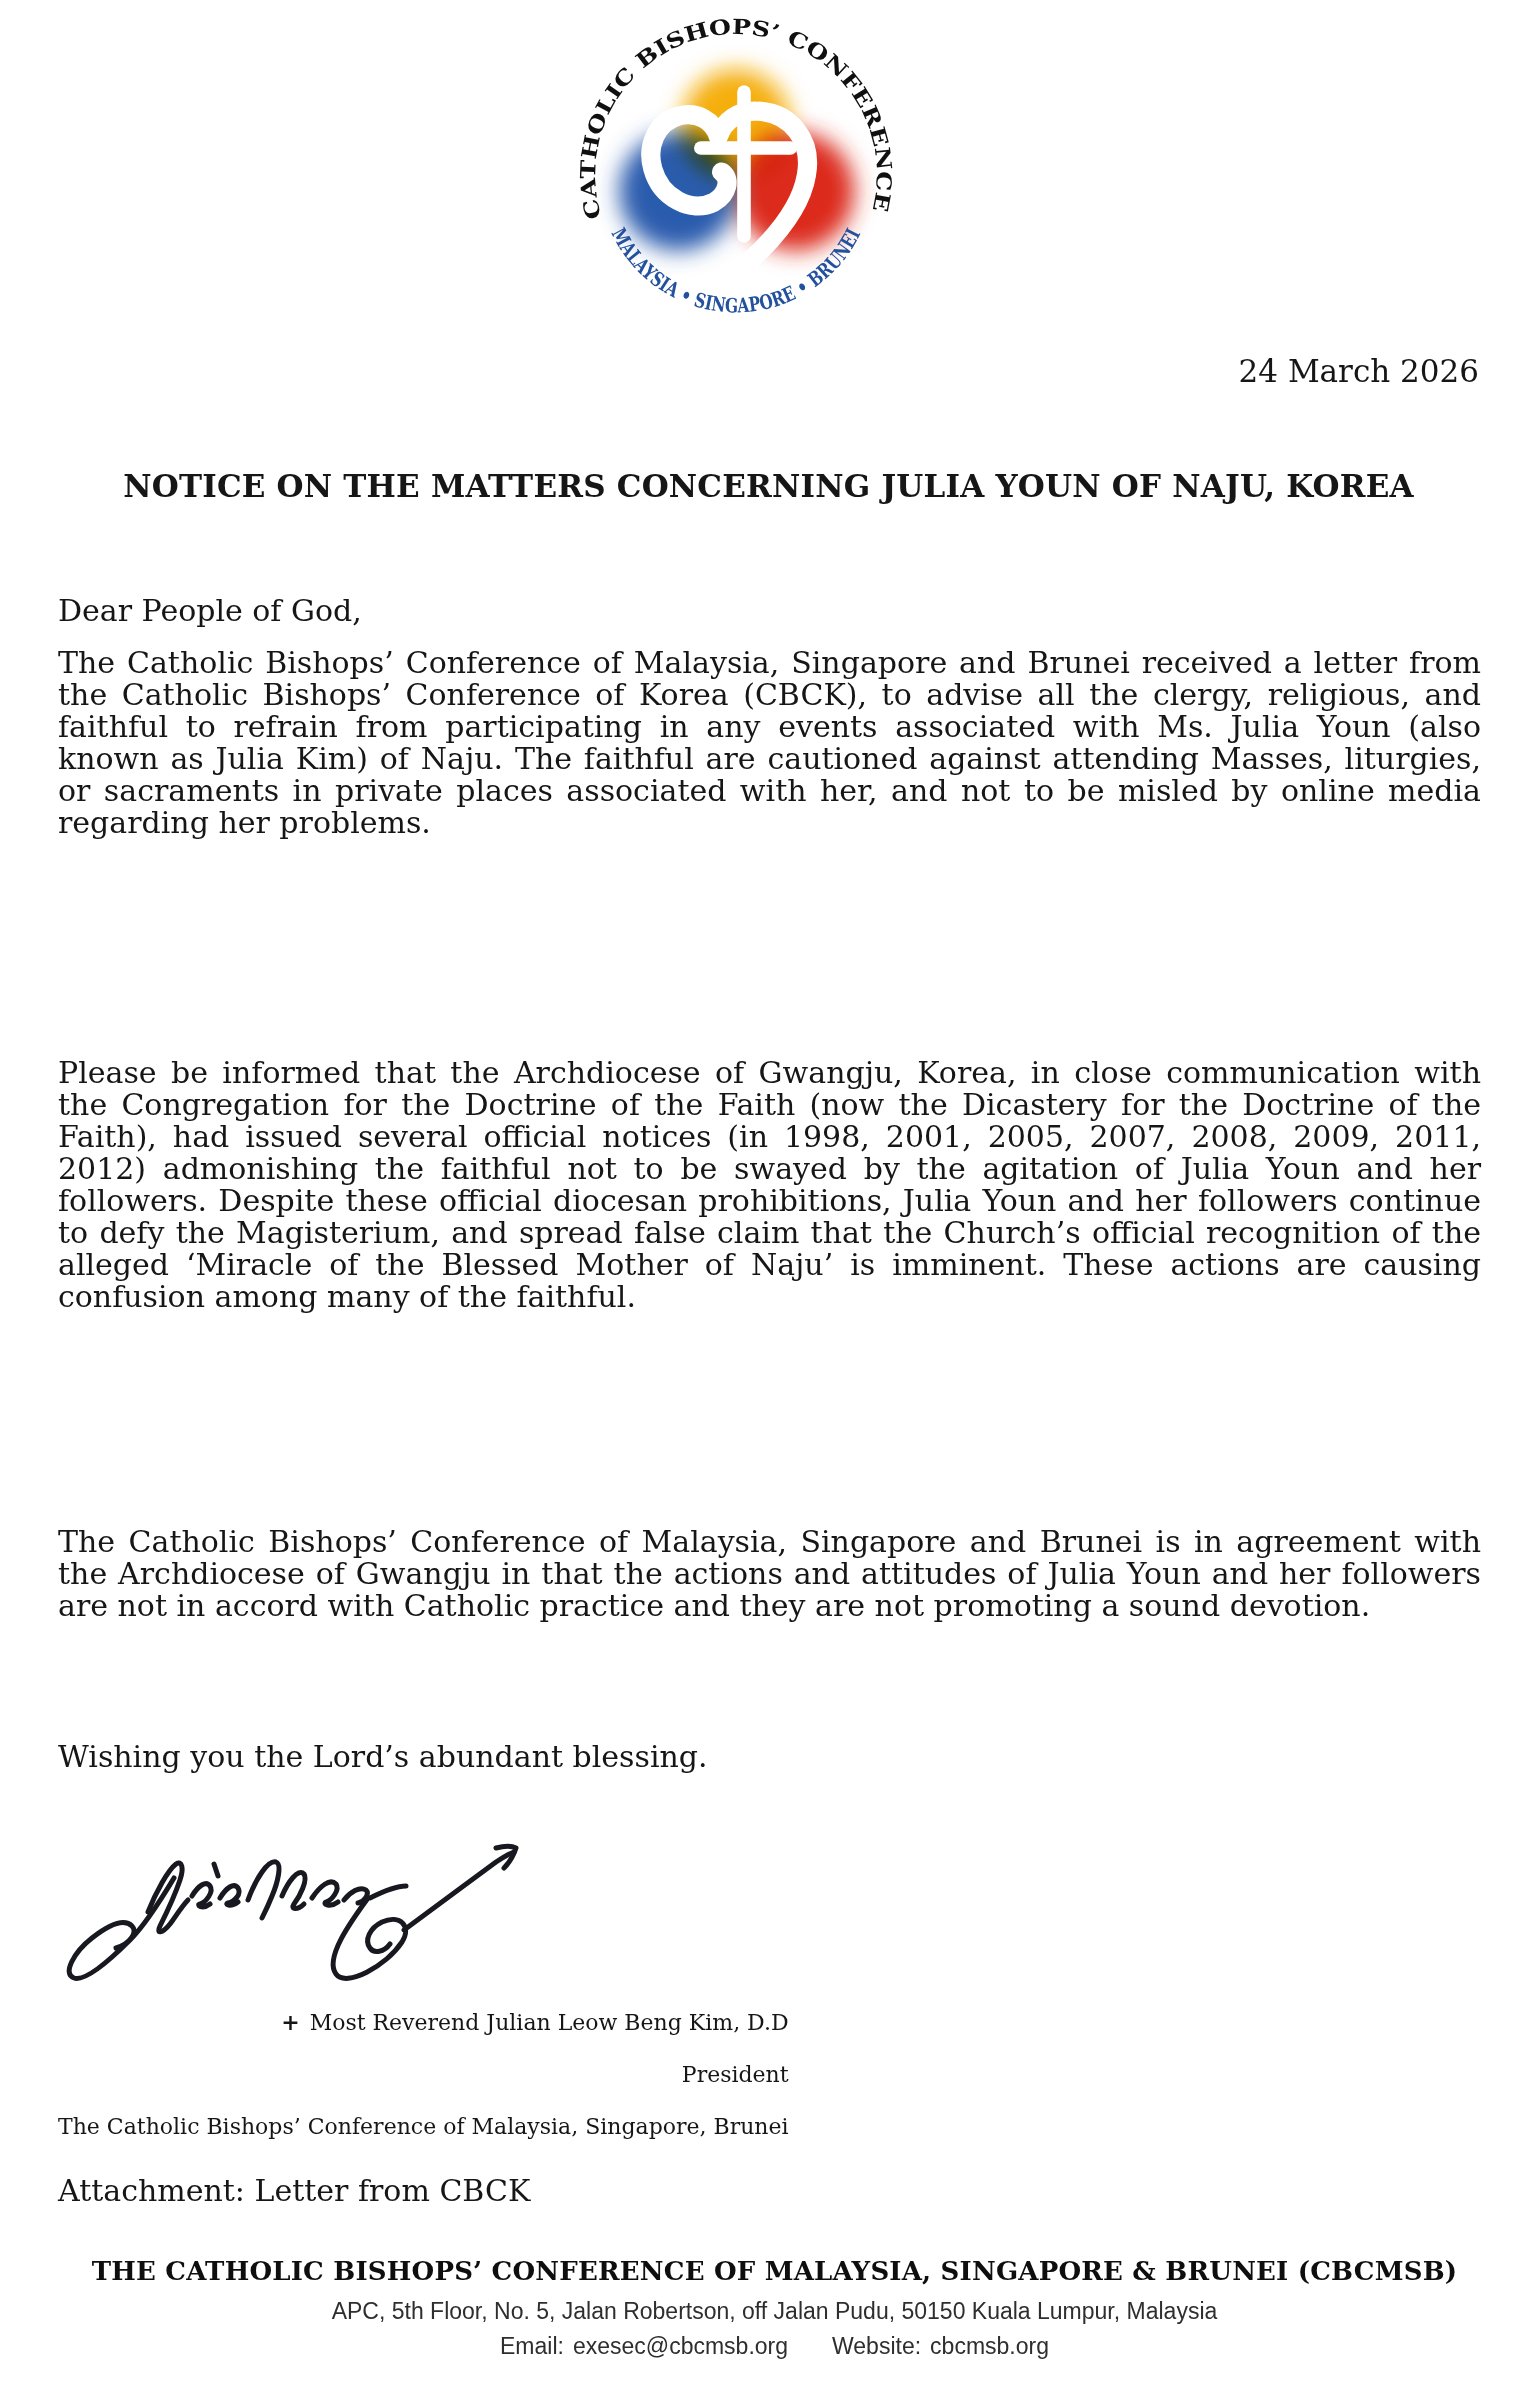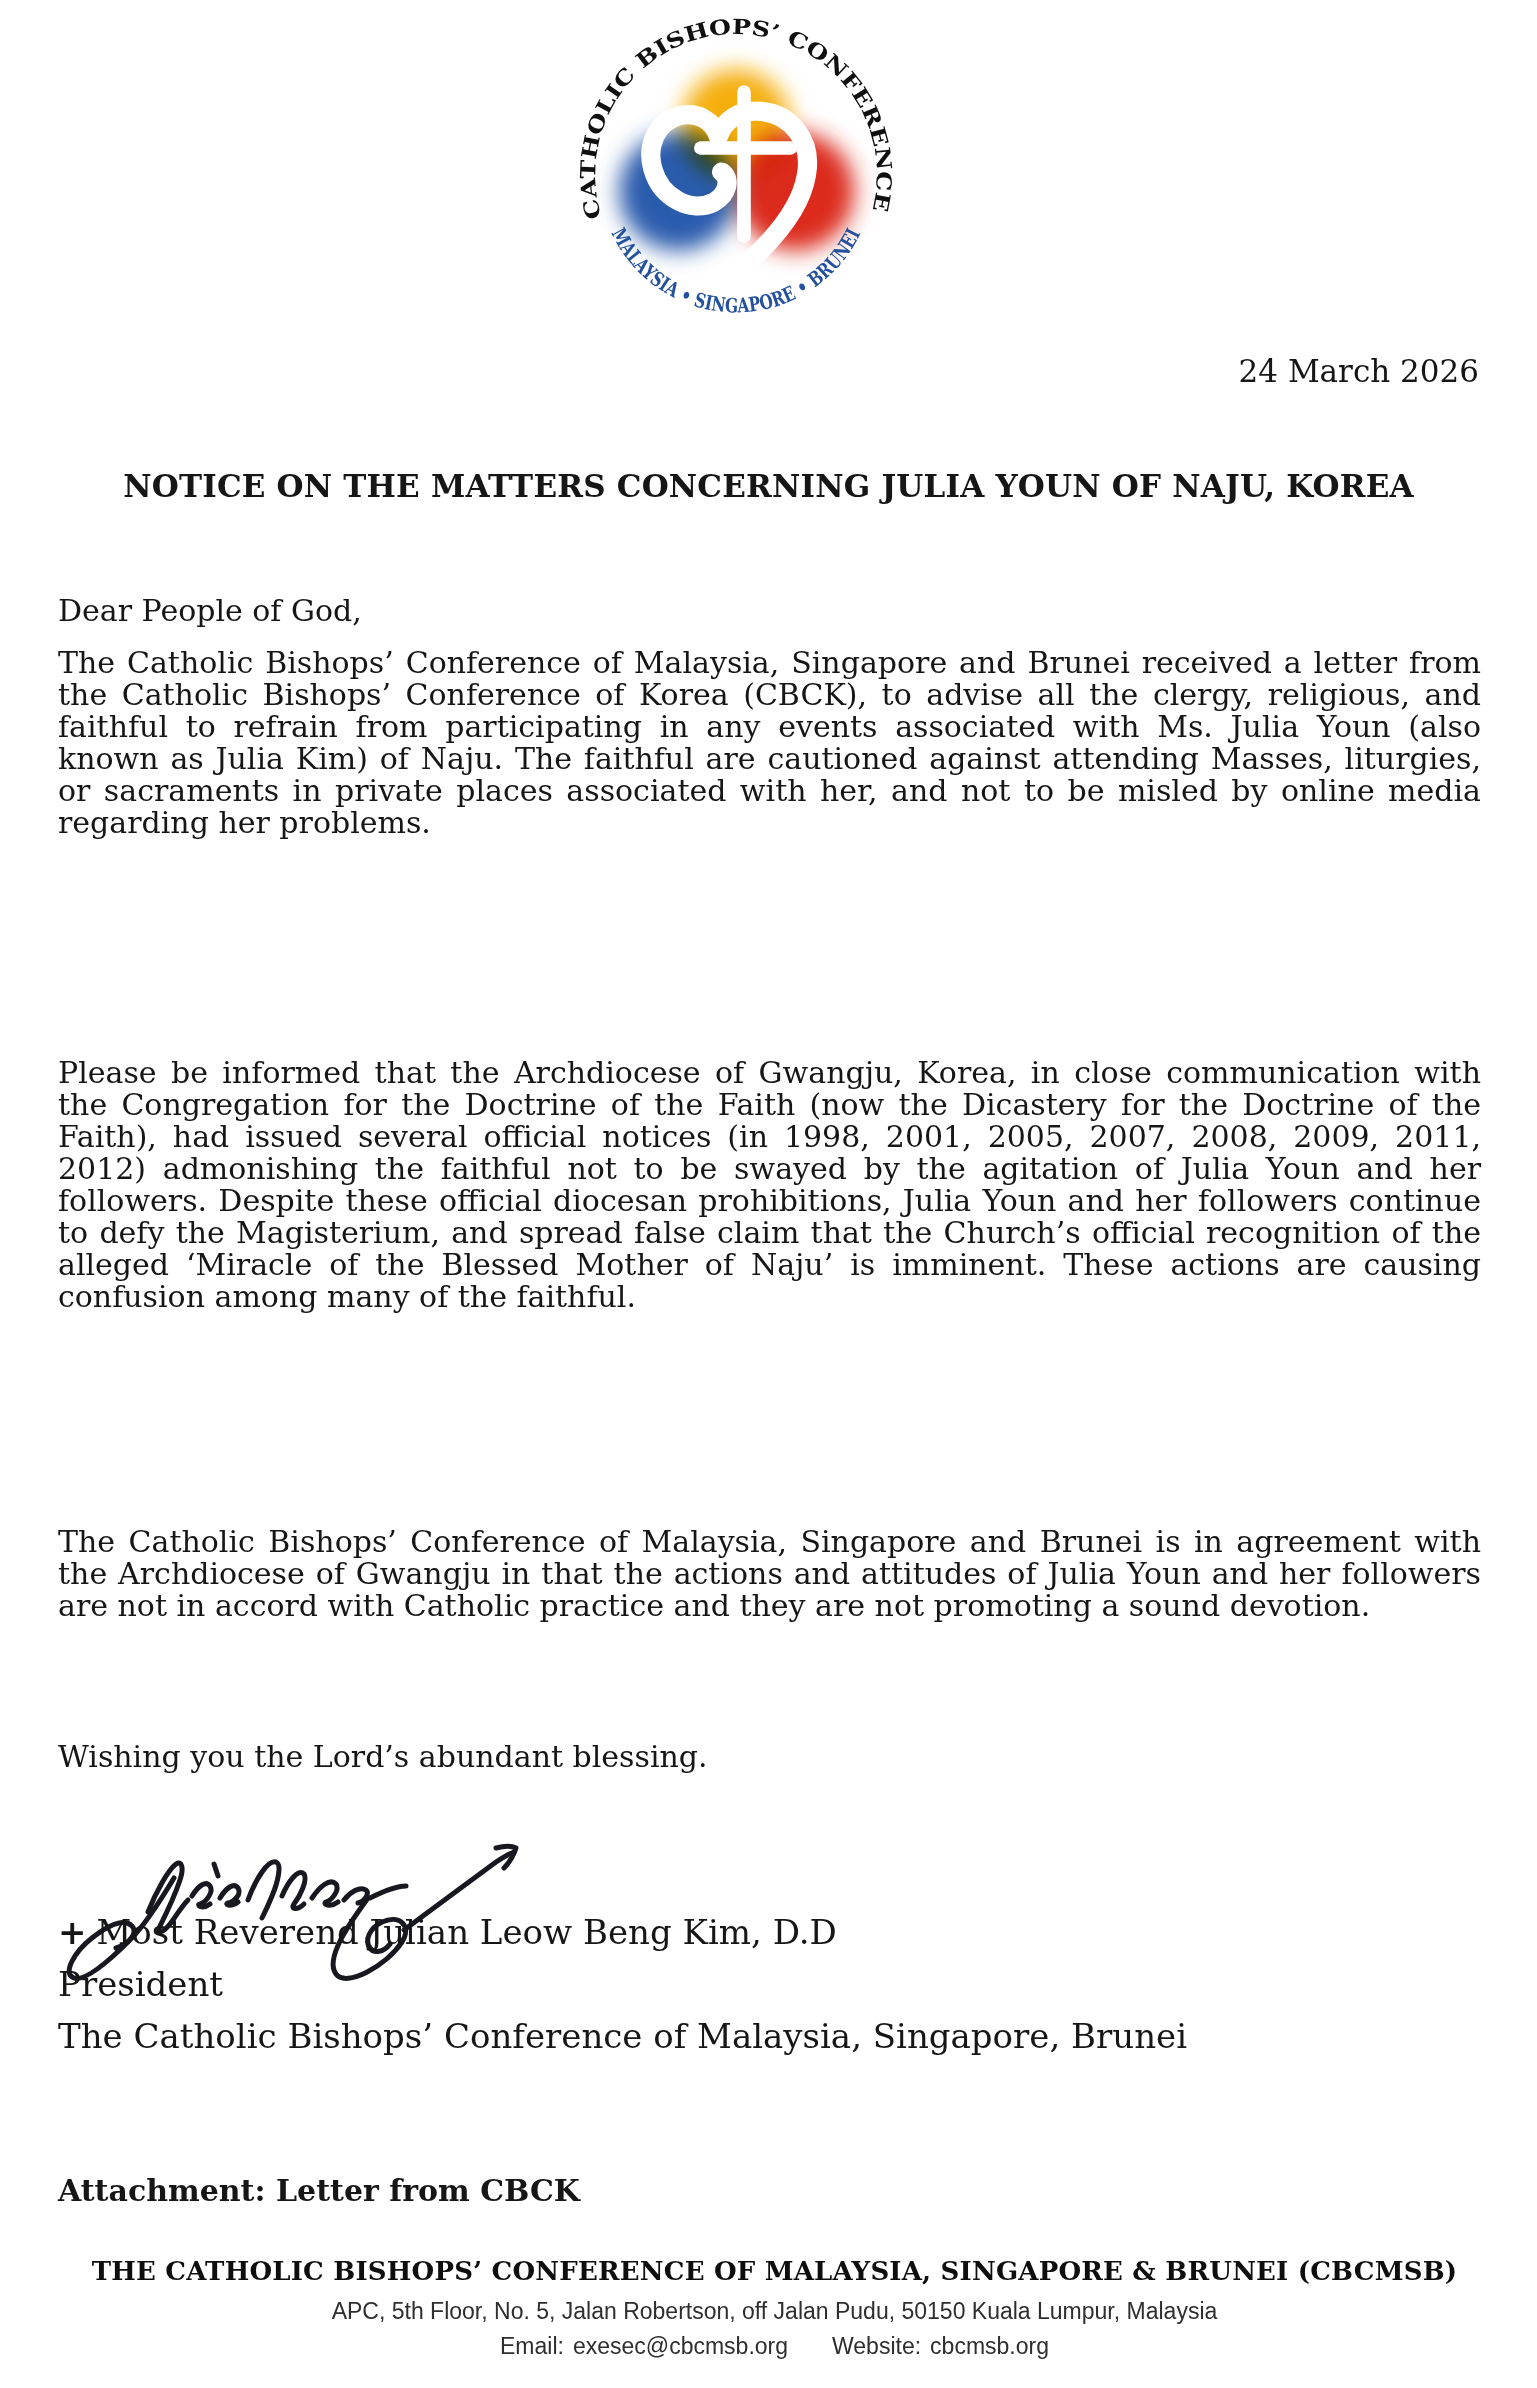--- a/index.html
+++ b/index.html
@@ -23,23 +23,23 @@
     position:absolute;left:58px;width:1423px;
     font-size:30px;line-height:32px;
     text-align:justify;text-justify:inter-word;
   }
   .p1{top:647px;}
   .p2{top:1057px;}
   .p3{top:1526px;}
   .closing{position:absolute;top:1739px;left:58px;font-size:30px;}
   .signature{position:absolute;top:1833px;left:52px;width:480px;height:167px;}
   .signature svg{width:100%;height:100%;display:block;}
-  .sigblock{position:absolute;top:1906px;left:58px;font-size:34px;line-height:52px;}
+  .sigblock{position:absolute;top:1996px;left:58px;font-size:22px;line-height:52px;text-align:right;}
   .sigblock .crossmark{font-weight:bold;margin-right:10px;}
-  .attachment{position:absolute;top:2173px;left:58px;font-size:30px;font-weight:bold;}
+  .attachment{position:absolute;top:2173px;left:58px;font-size:30px;}
   .footer{position:absolute;left:6px;bottom:28px;width:100%;text-align:center;}
   .footer .org{
     font-weight:bold;font-size:26px;letter-spacing:0.2px;color:#0e0e0e;
     margin-bottom:10px;
   }
   .footer .addr{
     font-family:"Liberation Sans", sans-serif;
     font-size:23px;color:#2e2e2e;margin-bottom:8px;margin-top:12px;
   }
   .footer .contact{

